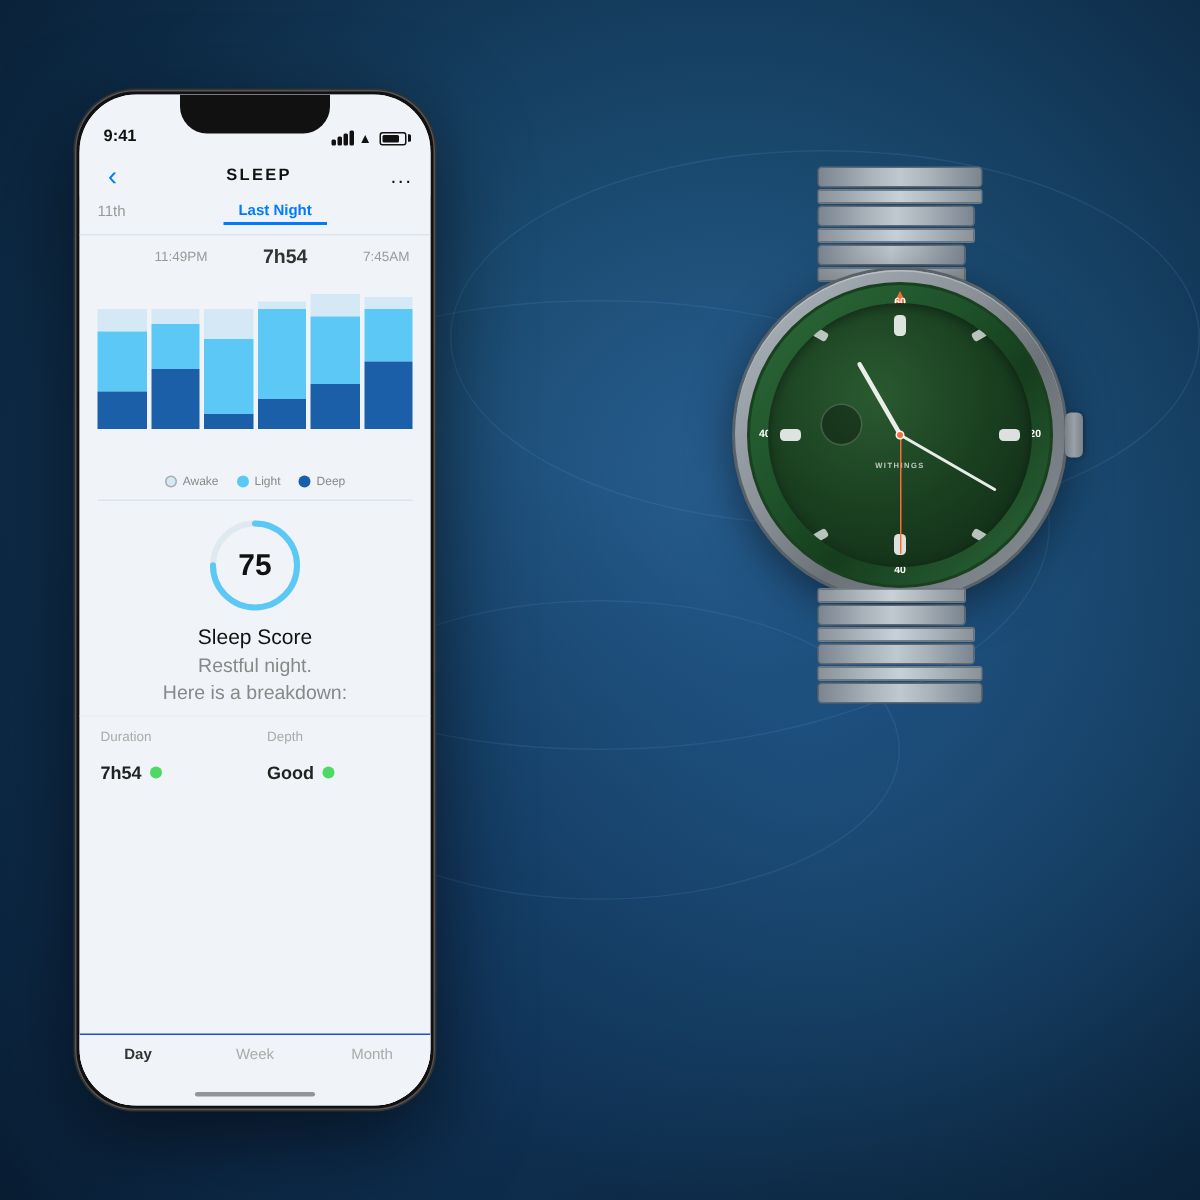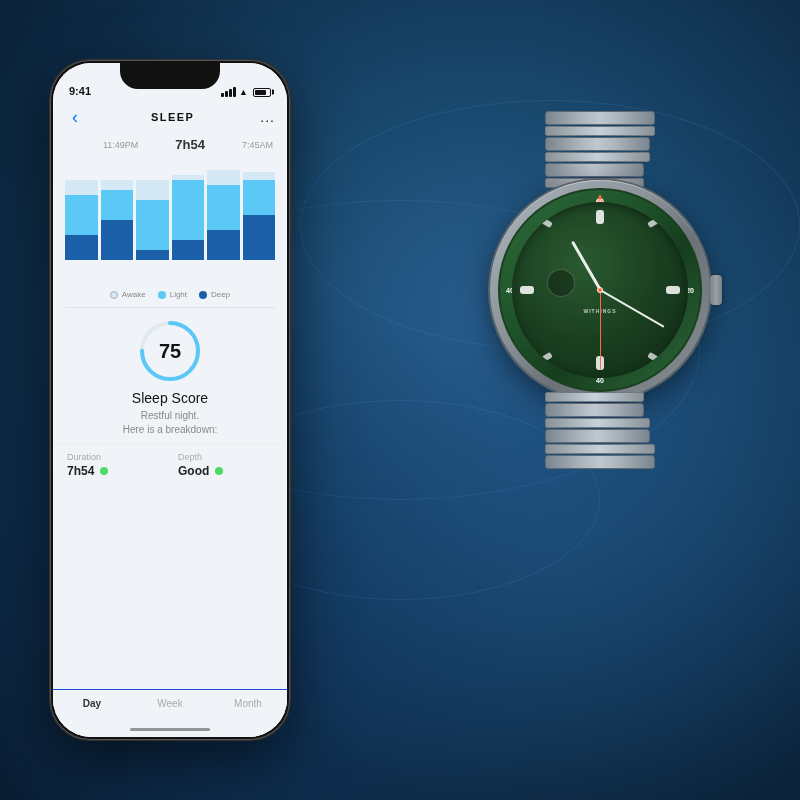--- a/index.html
+++ b/index.html
@@ -358,21 +358,21 @@
     }
 
     .score-label {
       font-size: 14px;
       font-weight: 400;
       color: #111;
       margin-top: 6px;
     }
 
     .score-desc {
-      font-size: 10px;
+      font-size: 13px;
       color: #888;
       text-align: center;
       margin-top: 3px;
       line-height: 1.4;
     }
 
     
     .stats-row {
       display: flex;
       padding: 8px 14px;
@@ -380,21 +380,21 @@
       border-top: 1px solid #eee;
     }
 
     .stat-item {
       flex: 1;
     }
 
     .stat-label {
       font-size: 9px;
       color: #aaa;
-      margin-bottom: 2px;
+      margin-bottom: 12px;
     }
 
     .stat-value-row {
       display: flex;
       align-items: center;
       gap: 6px;
     }
 
     .stat-value {
       font-size: 12px;
@@ -644,20 +644,26 @@
       </div>
 
       <div class="app-content">
 
         <div class="app-header">
           <div class="back-btn">‹</div>
           <span class="header-title">SLEEP</span>
           <div class="more-btn">...</div>
         </div>
 
+        <div class="date-nav">
+          <span class="date-label">11th</span>
+          <div class="date-tabs">
+            <div class="date-tab active">Last Night</div>
+          </div>
+        </div>
 
         <div class="sleep-times">
           <span class="sleep-time-label">11:49PM</span>
           <span class="sleep-duration">7h54</span>
           <span class="sleep-time-label">7:45AM</span>
         </div>
 
         <div class="sleep-chart-area">
           <div class="sleep-chart" id="sleep-chart">
           <div class="chart-bar-group">

